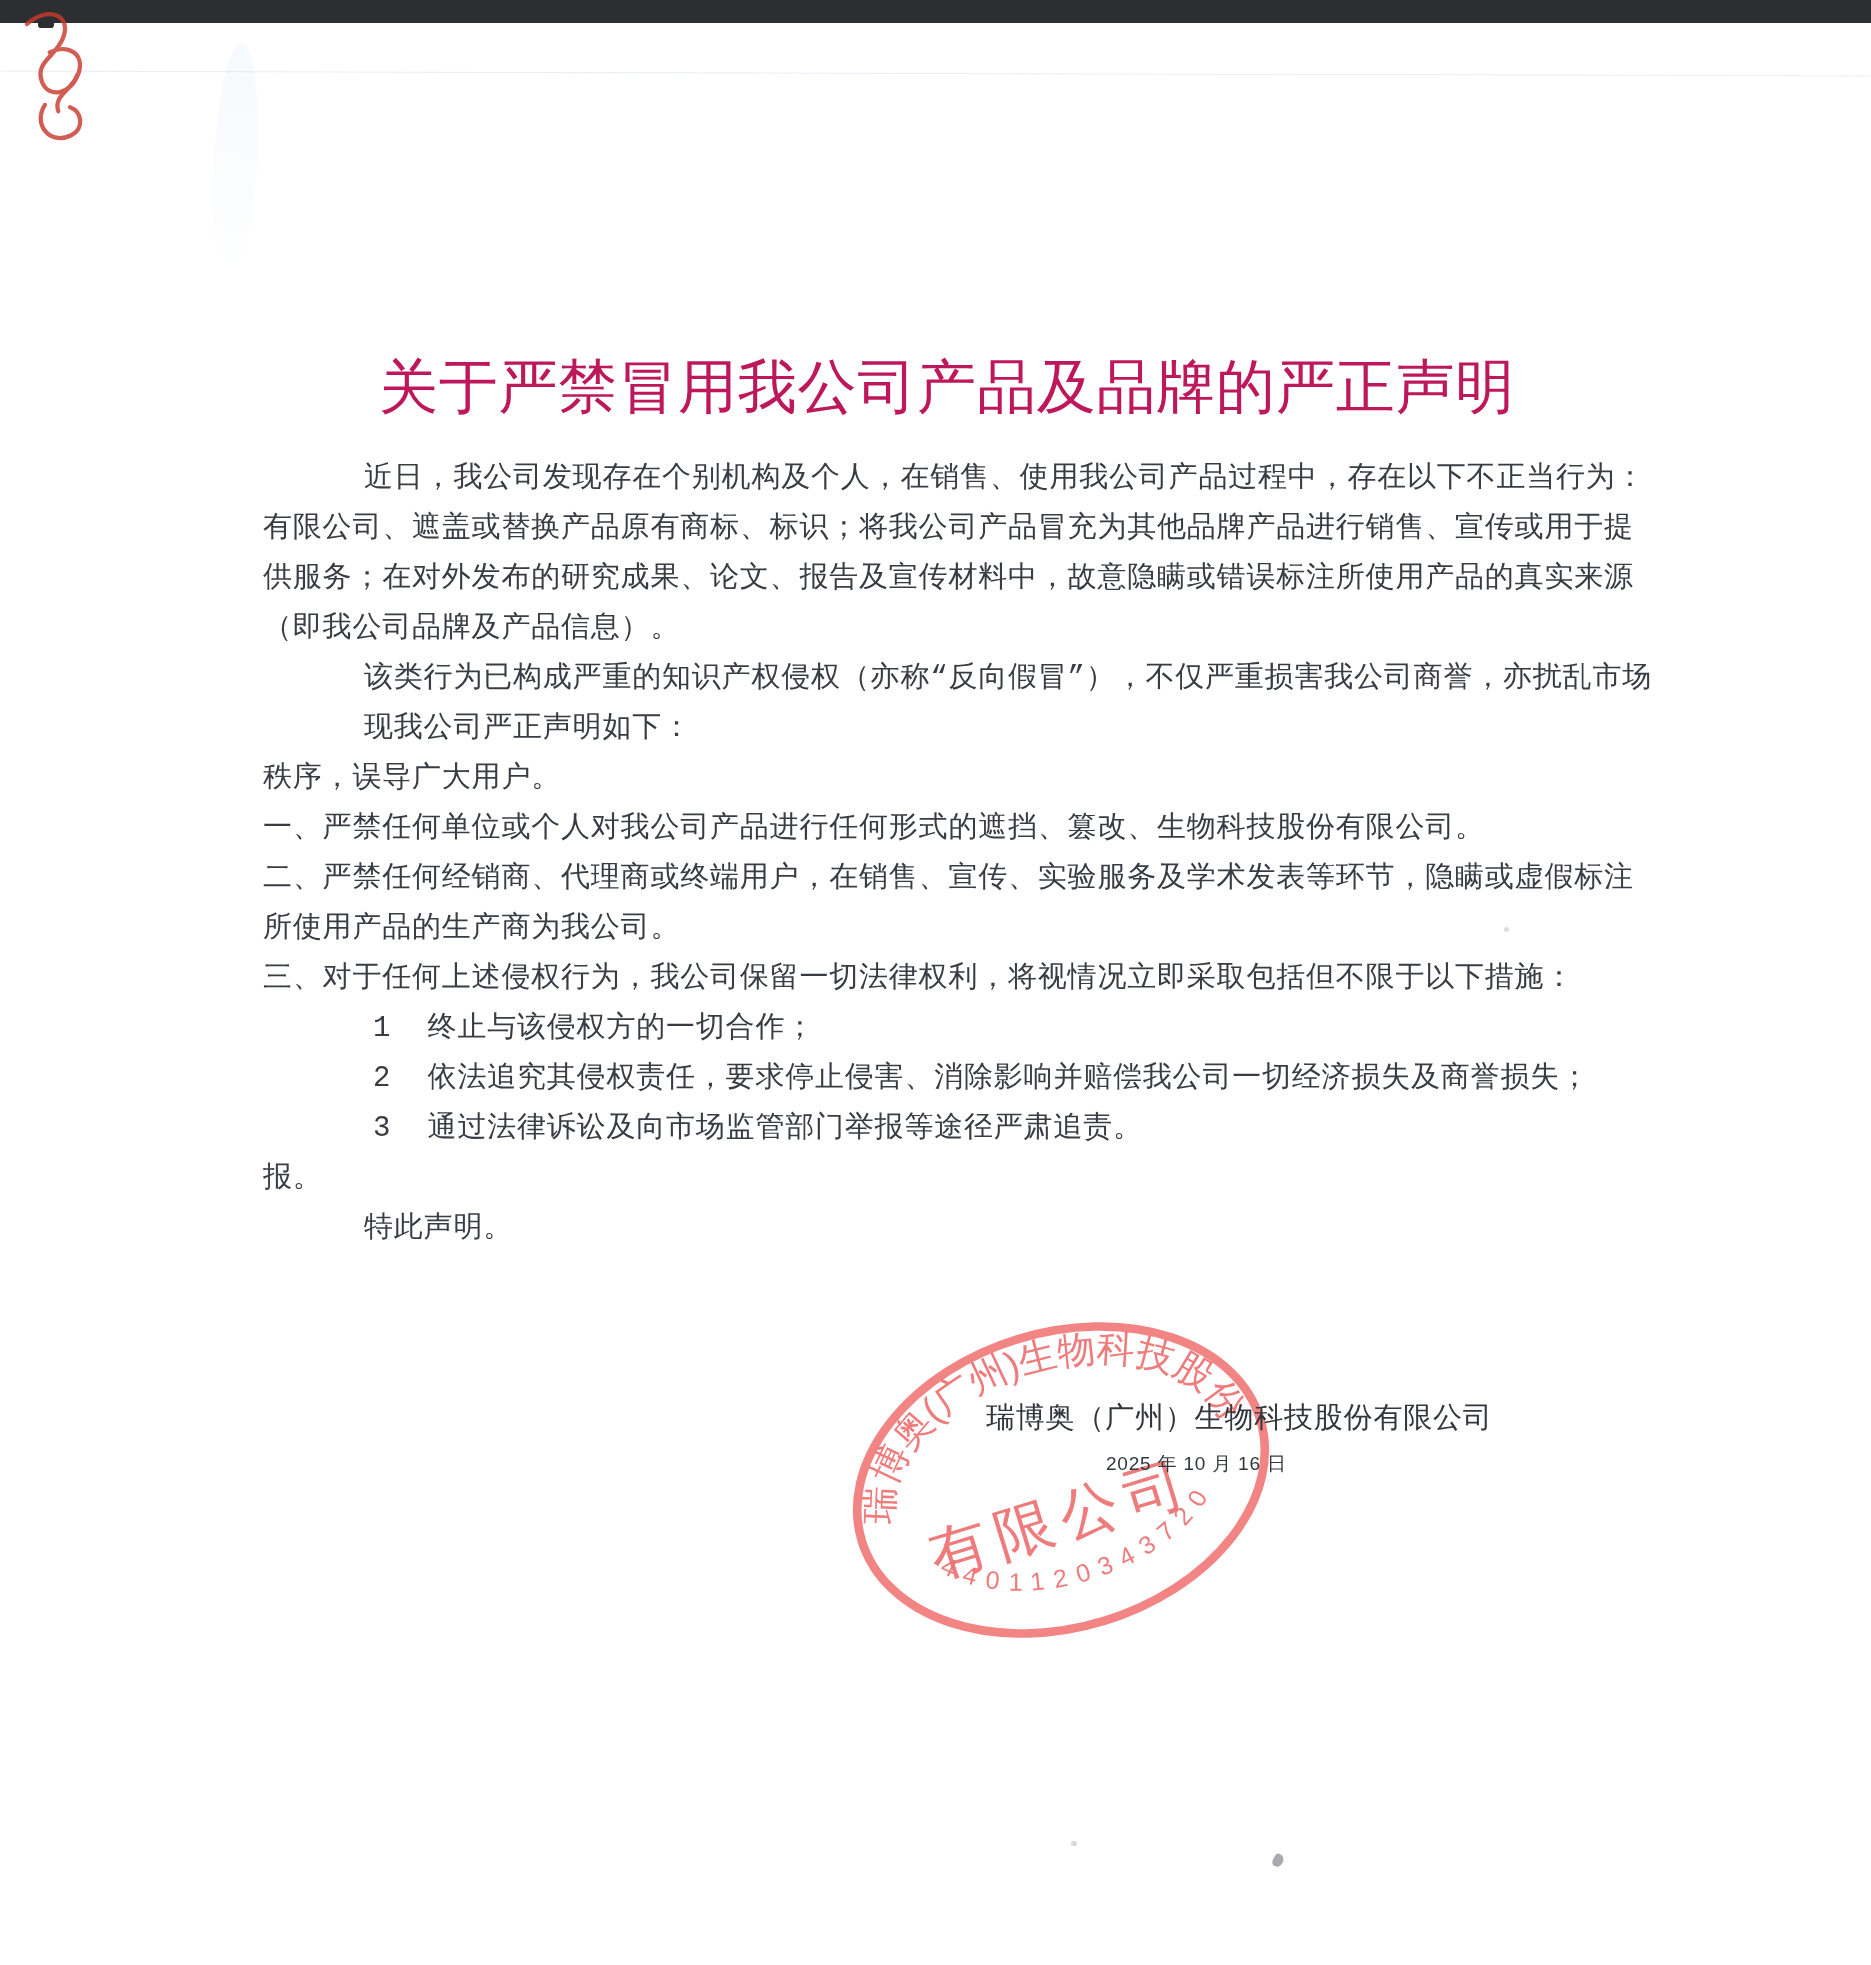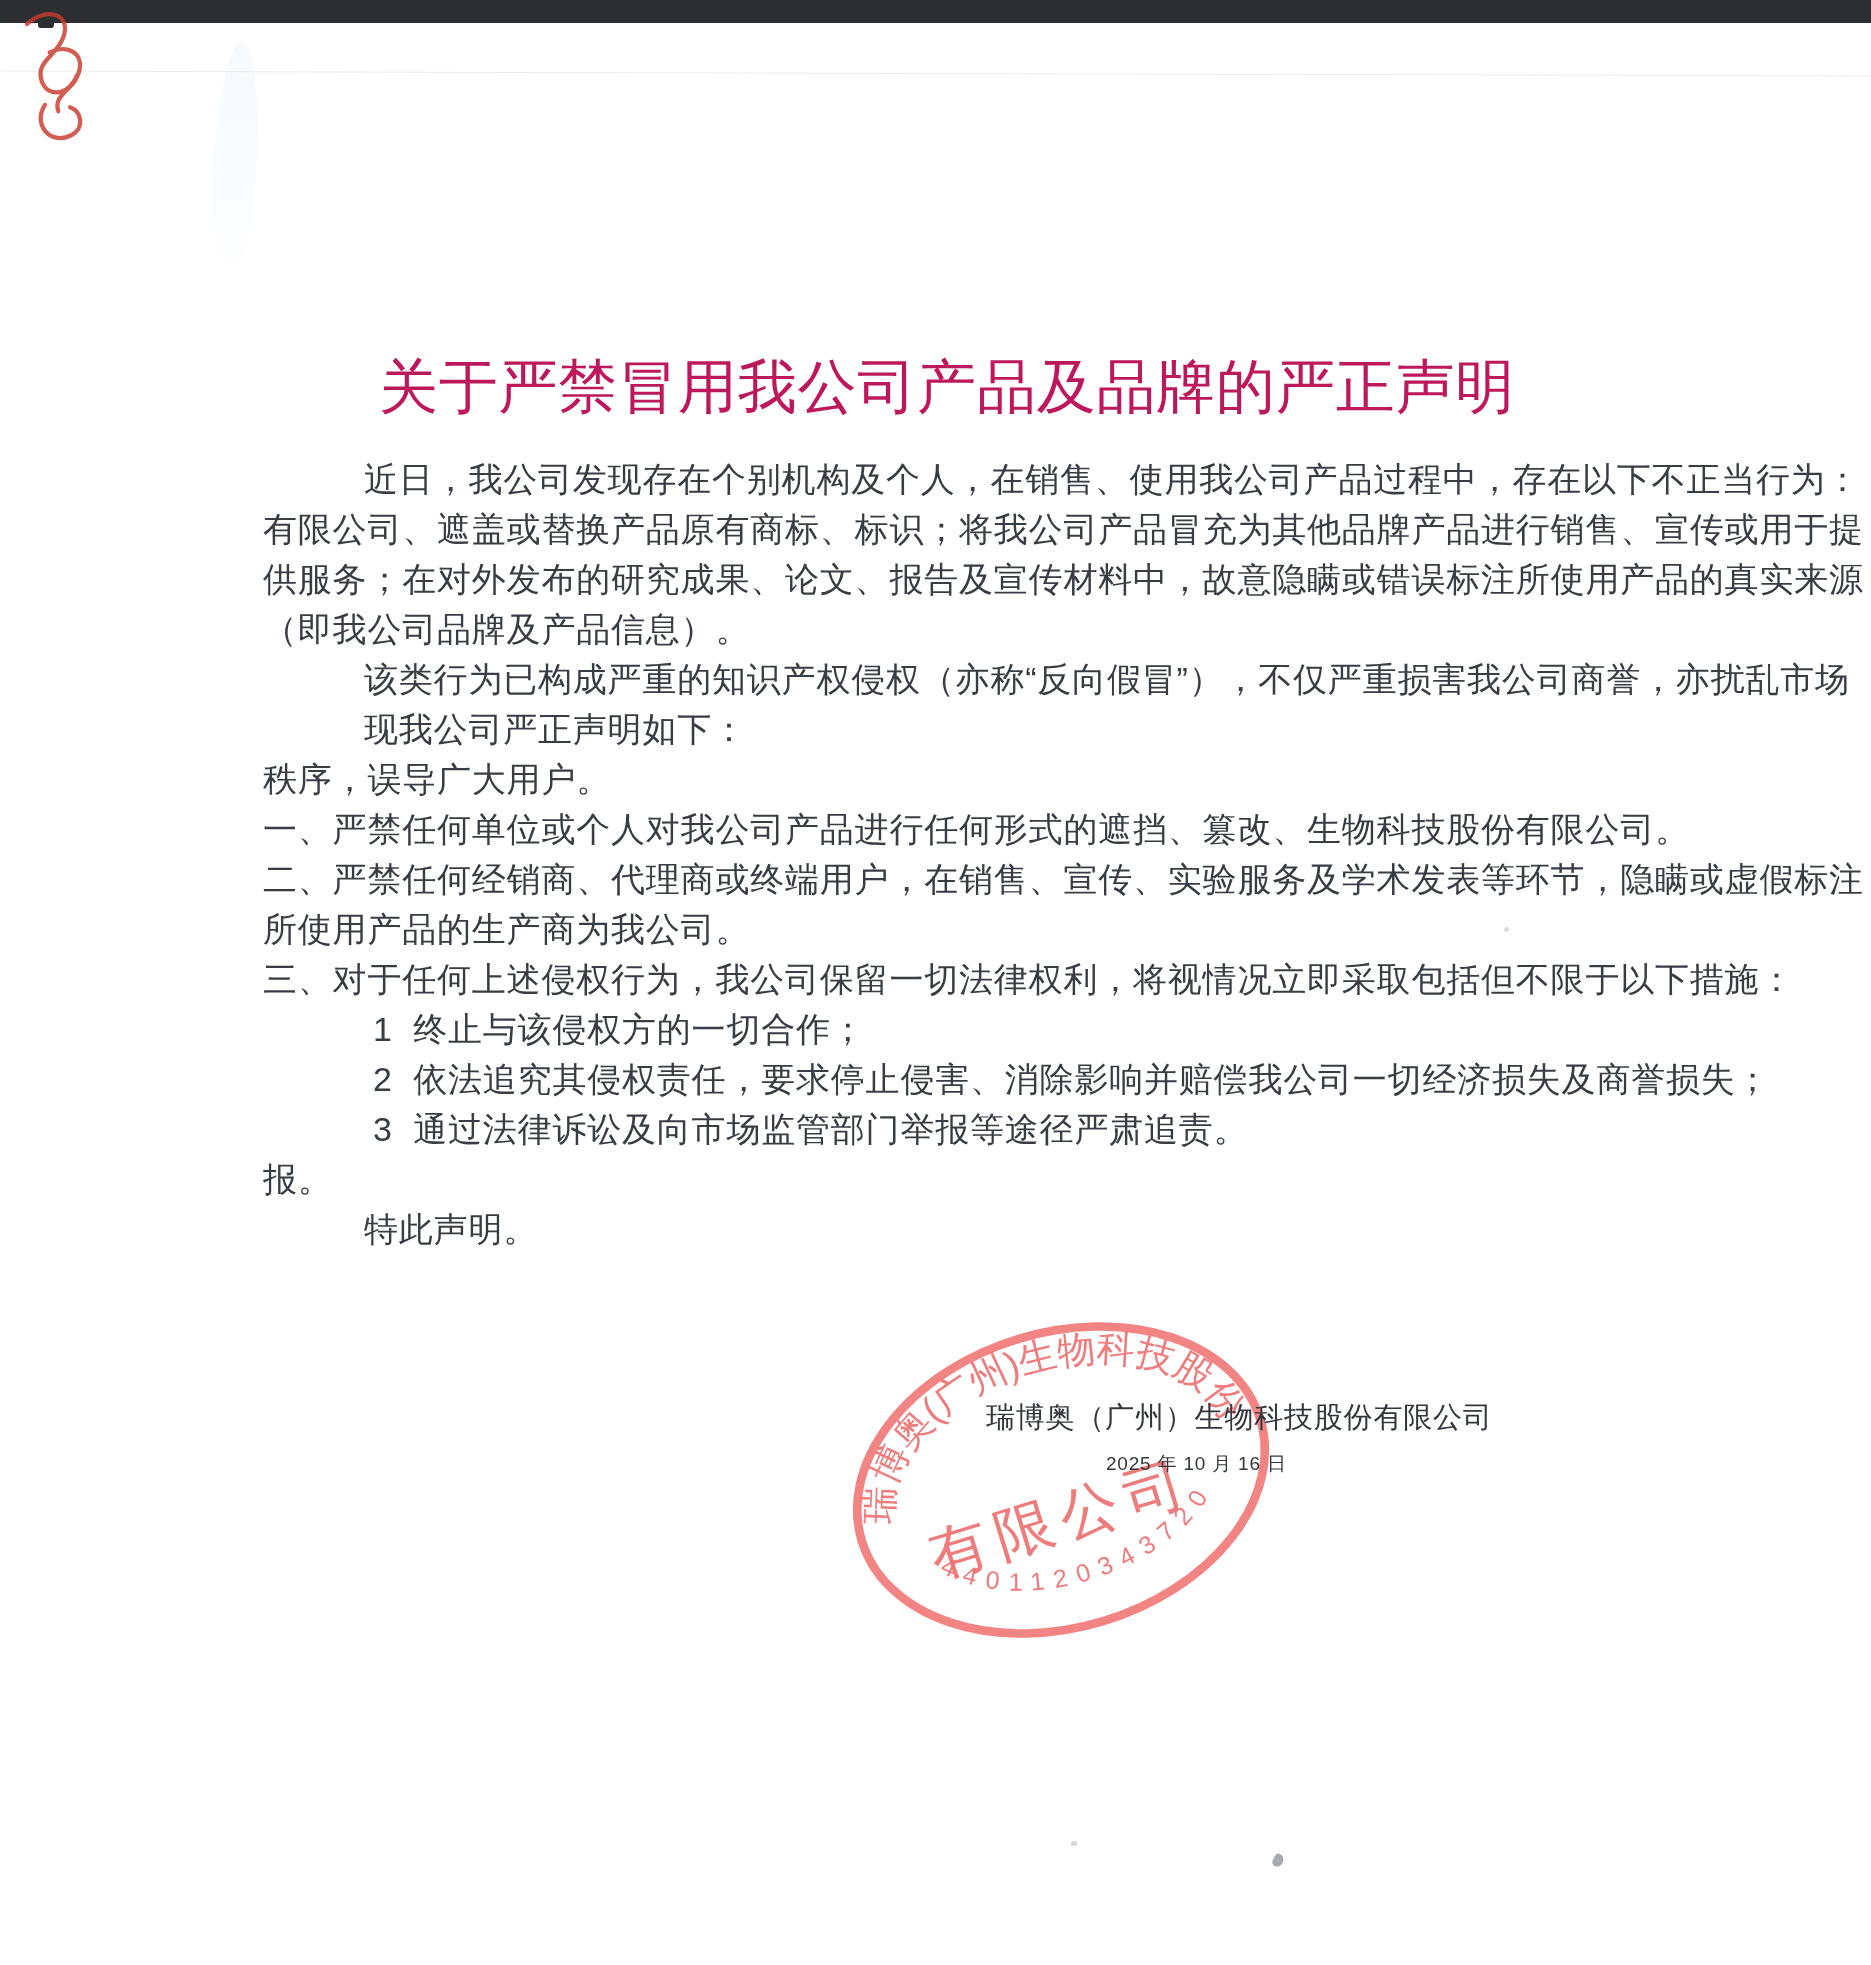--- a/index.html
+++ b/index.html
@@ -41,22 +41,22 @@
   .speck.s3 { left:1504px; top:927px; width:4.7px; height:4.7px; opacity:.3; }
 
   .doc-title {
     position:absolute; top:314px; left:263px; width:1368px;
     font-size:59px; line-height:67px;
     text-align:center; white-space:pre;
     color:#be185d; letter-spacing:0.8px;margin-top:40px;
   }
   .doc-body {
     position:absolute; top:454px; left:263px; width:1368px;
-    font-size:34px; line-height:50px;
-    color:#383d44; letter-spacing:0.8px;
+    font-size:29px; line-height:50px;
+    color:#383d44; letter-spacing:0.8px;font-family:Liberation Mono, monospace;
   }
   .line { white-space:pre; height:50px; }
   .line.para { padding-left:101px; }
   .line.sub  { padding-left:110px; }
 
   .sig-company {
     position:absolute; top:1398px; left:986px;
     font-size:29px; letter-spacing:0.8px; white-space:pre;
     color:#33373d; z-index:3;
   }

